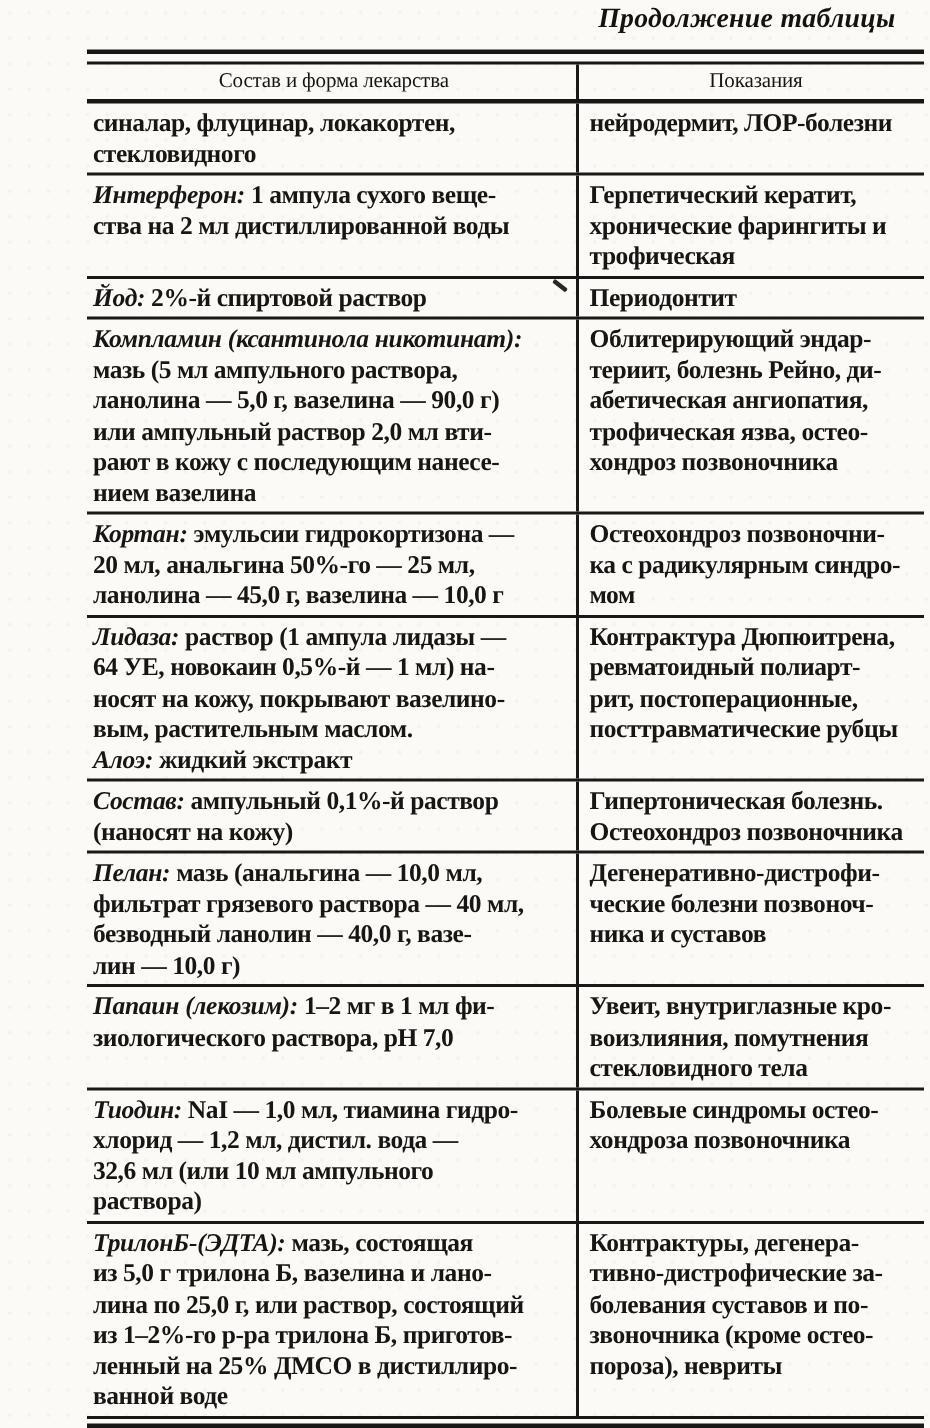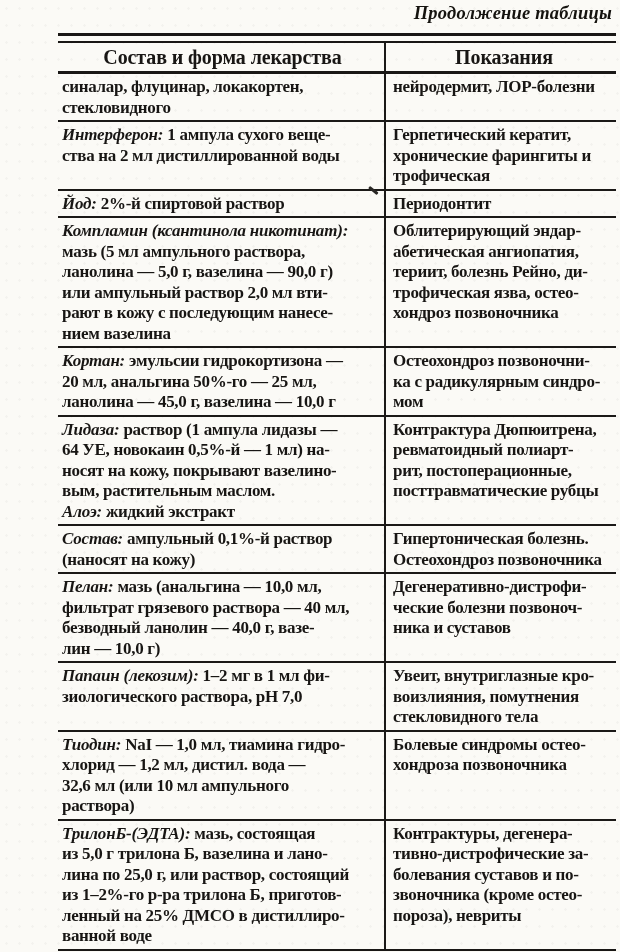--- a/index.html
+++ b/index.html
@@ -18,21 +18,21 @@
     position: relative;
     width: 620px;
     height: 952px;
     background-color: #fbfaf6;
     background-image: radial-gradient(rgba(40,40,40,0.035) 1px, transparent 1.3px);
     background-size: 13px 17px;
   }
   .title {
     position: absolute;
     top: 3px;
-    right: 8px;
+    right: 23px;
     font-size: 18.5px;
     font-weight: bold;
     font-style: italic;
     letter-spacing: 0.2px;
     color: #15130f;
     margin-left: 45px;
   }
   .med-table {
     position: absolute;
     top: 33px;
@@ -65,22 +65,22 @@
   .cell.right {
     flex: 1;
     padding: 3px 1px 2px 7px;
   }
   .hcell {
     display: flex;
     align-items: center;
     justify-content: center;
     min-height: 23px;
     padding: 0 2px;
-    font-size: 20px;
-    font-weight: bold;
+    font-size: 14px;
+    font-weight: normal;
     letter-spacing: -0.1px;
   }
   .line {
     font-size: 17px;
     line-height: 20.5px;
     font-weight: bold;
     letter-spacing: -0.3px;
     white-space: nowrap;
   }
   .line i { letter-spacing: -0.2px; margin-top: 25px; }
@@ -147,22 +147,22 @@
     <div class="cell left">
             <div class="line"><i>Компламин (ксантинола никотинат):</i></div>
             <div class="line">мазь (5 мл ампульного раствора,</div>
             <div class="line">ланолина — 5,0 г, вазелина — 90,0 г)</div>
             <div class="line">или ампульный раствор 2,0 мл вти-</div>
             <div class="line">рают в кожу с последующим нанесе-</div>
             <div class="line">нием вазелина</div>
           </div>
     <div class="cell right">
             <div class="line">Облитерирующий эндар-</div>
+            <div class="line">териит, болезнь Рейно, ди-</div>
             <div class="line">абетическая ангиопатия,</div>
-            <div class="line">териит, болезнь Рейно, ди-</div>
             <div class="line">трофическая язва, остео-</div>
             <div class="line">хондроз позвоночника</div>
           </div>
   </div>
 
   <div class="t-row">
     <div class="cell left">
             <div class="line"><i>Кортан:</i> эмульсии гидрокортизона —</div>
             <div class="line">20 мл, анальгина 50%-го — 25 мл,</div>
             <div class="line">ланолина — 45,0 г, вазелина — 10,0 г</div>

